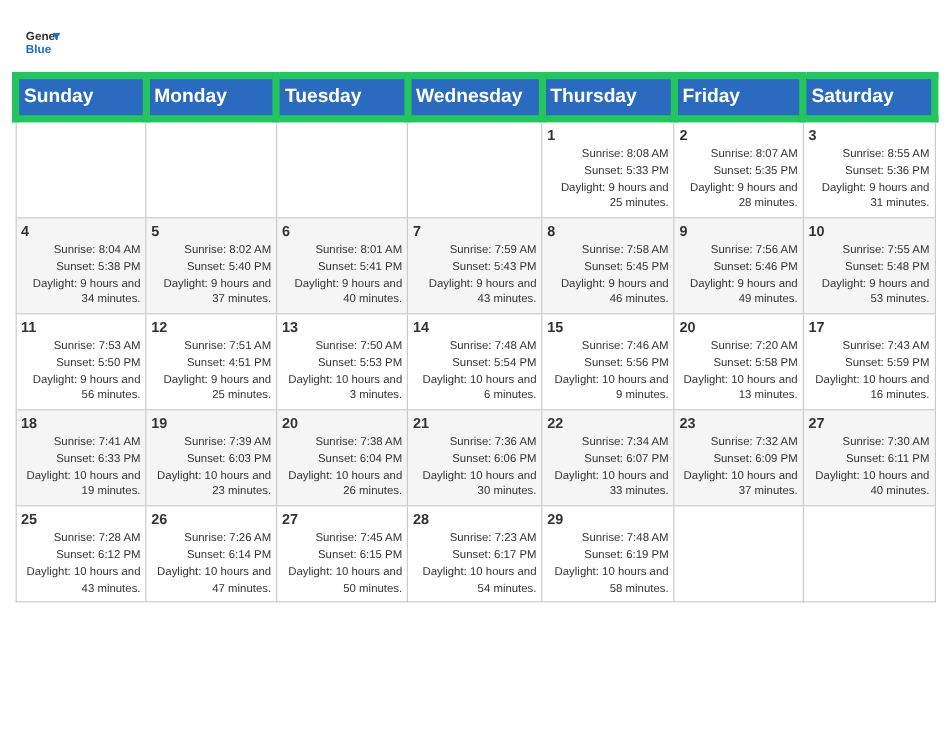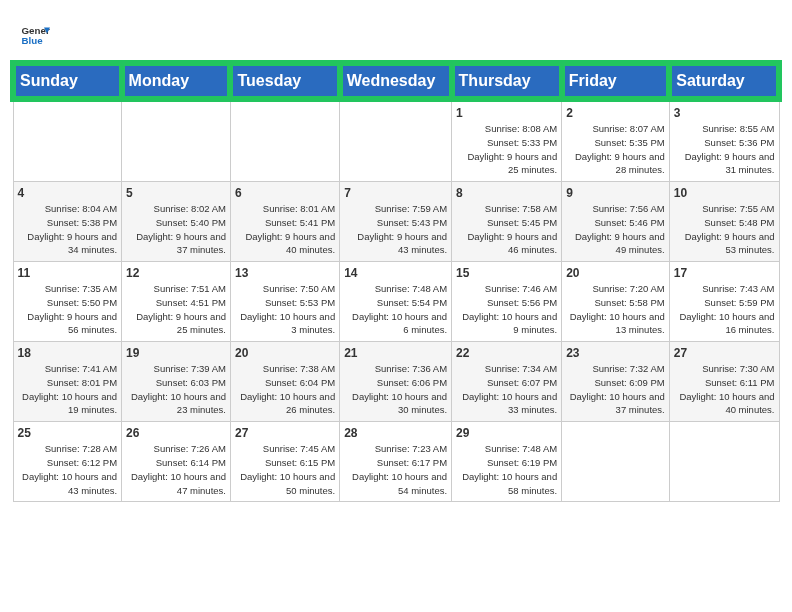--- a/index.html
+++ b/index.html
@@ -172,21 +172,21 @@
           <div class="day-info"><span>Sunrise: 7:56 AM</span><br><span>Sunset: 5:46 PM</span><br><span>Daylight: 9 hours and 49 minutes.</span></div>
         </td>
         <td>
           <span class="day-number">10</span>
           <div class="day-info"><span>Sunrise: 7:55 AM</span><br><span>Sunset: 5:48 PM</span><br><span>Daylight: 9 hours and 53 minutes.</span></div>
         </td>
       </tr>
       <tr>
         <td>
           <span class="day-number">11</span>
-          <div class="day-info"><span>Sunrise: 7:35 AM</span><br><span>Sunset: 5:50 PM</span><br><span>Daylight: 9 hours and 56 minutes.</span></div>
+          <div class="day-info"><span>Sunrise: 7:53 AM</span><br><span>Sunset: 5:50 PM</span><br><span>Daylight: 9 hours and 56 minutes.</span></div>
         </td>
         <td>
           <span class="day-number">12</span>
           <div class="day-info"><span>Sunrise: 7:51 AM</span><br><span>Sunset: 4:51 PM</span><br><span>Daylight: 9 hours and 25 minutes.</span></div>
         </td>
         <td>
           <span class="day-number">13</span>
           <div class="day-info"><span>Sunrise: 7:50 AM</span><br><span>Sunset: 5:53 PM</span><br><span>Daylight: 10 hours and 3 minutes.</span></div>
         </td>
         <td>
@@ -202,21 +202,21 @@
           <div class="day-info"><span>Sunrise: 7:20 AM</span><br><span>Sunset: 5:58 PM</span><br><span>Daylight: 10 hours and 13 minutes.</span></div>
         </td>
         <td>
           <span class="day-number">17</span>
           <div class="day-info"><span>Sunrise: 7:43 AM</span><br><span>Sunset: 5:59 PM</span><br><span>Daylight: 10 hours and 16 minutes.</span></div>
         </td>
       </tr>
       <tr>
         <td>
           <span class="day-number">18</span>
-          <div class="day-info"><span>Sunrise: 7:41 AM</span><br><span>Sunset: 8:01 PM</span><br><span>Daylight: 10 hours and 19 minutes.</span></div>
+          <div class="day-info"><span>Sunrise: 7:41 AM</span><br><span>Sunset: 6:33 PM</span><br><span>Daylight: 10 hours and 19 minutes.</span></div>
         </td>
         <td>
           <span class="day-number">19</span>
           <div class="day-info"><span>Sunrise: 7:39 AM</span><br><span>Sunset: 6:03 PM</span><br><span>Daylight: 10 hours and 23 minutes.</span></div>
         </td>
         <td>
           <span class="day-number">20</span>
           <div class="day-info"><span>Sunrise: 7:38 AM</span><br><span>Sunset: 6:04 PM</span><br><span>Daylight: 10 hours and 26 minutes.</span></div>
         </td>
         <td>

